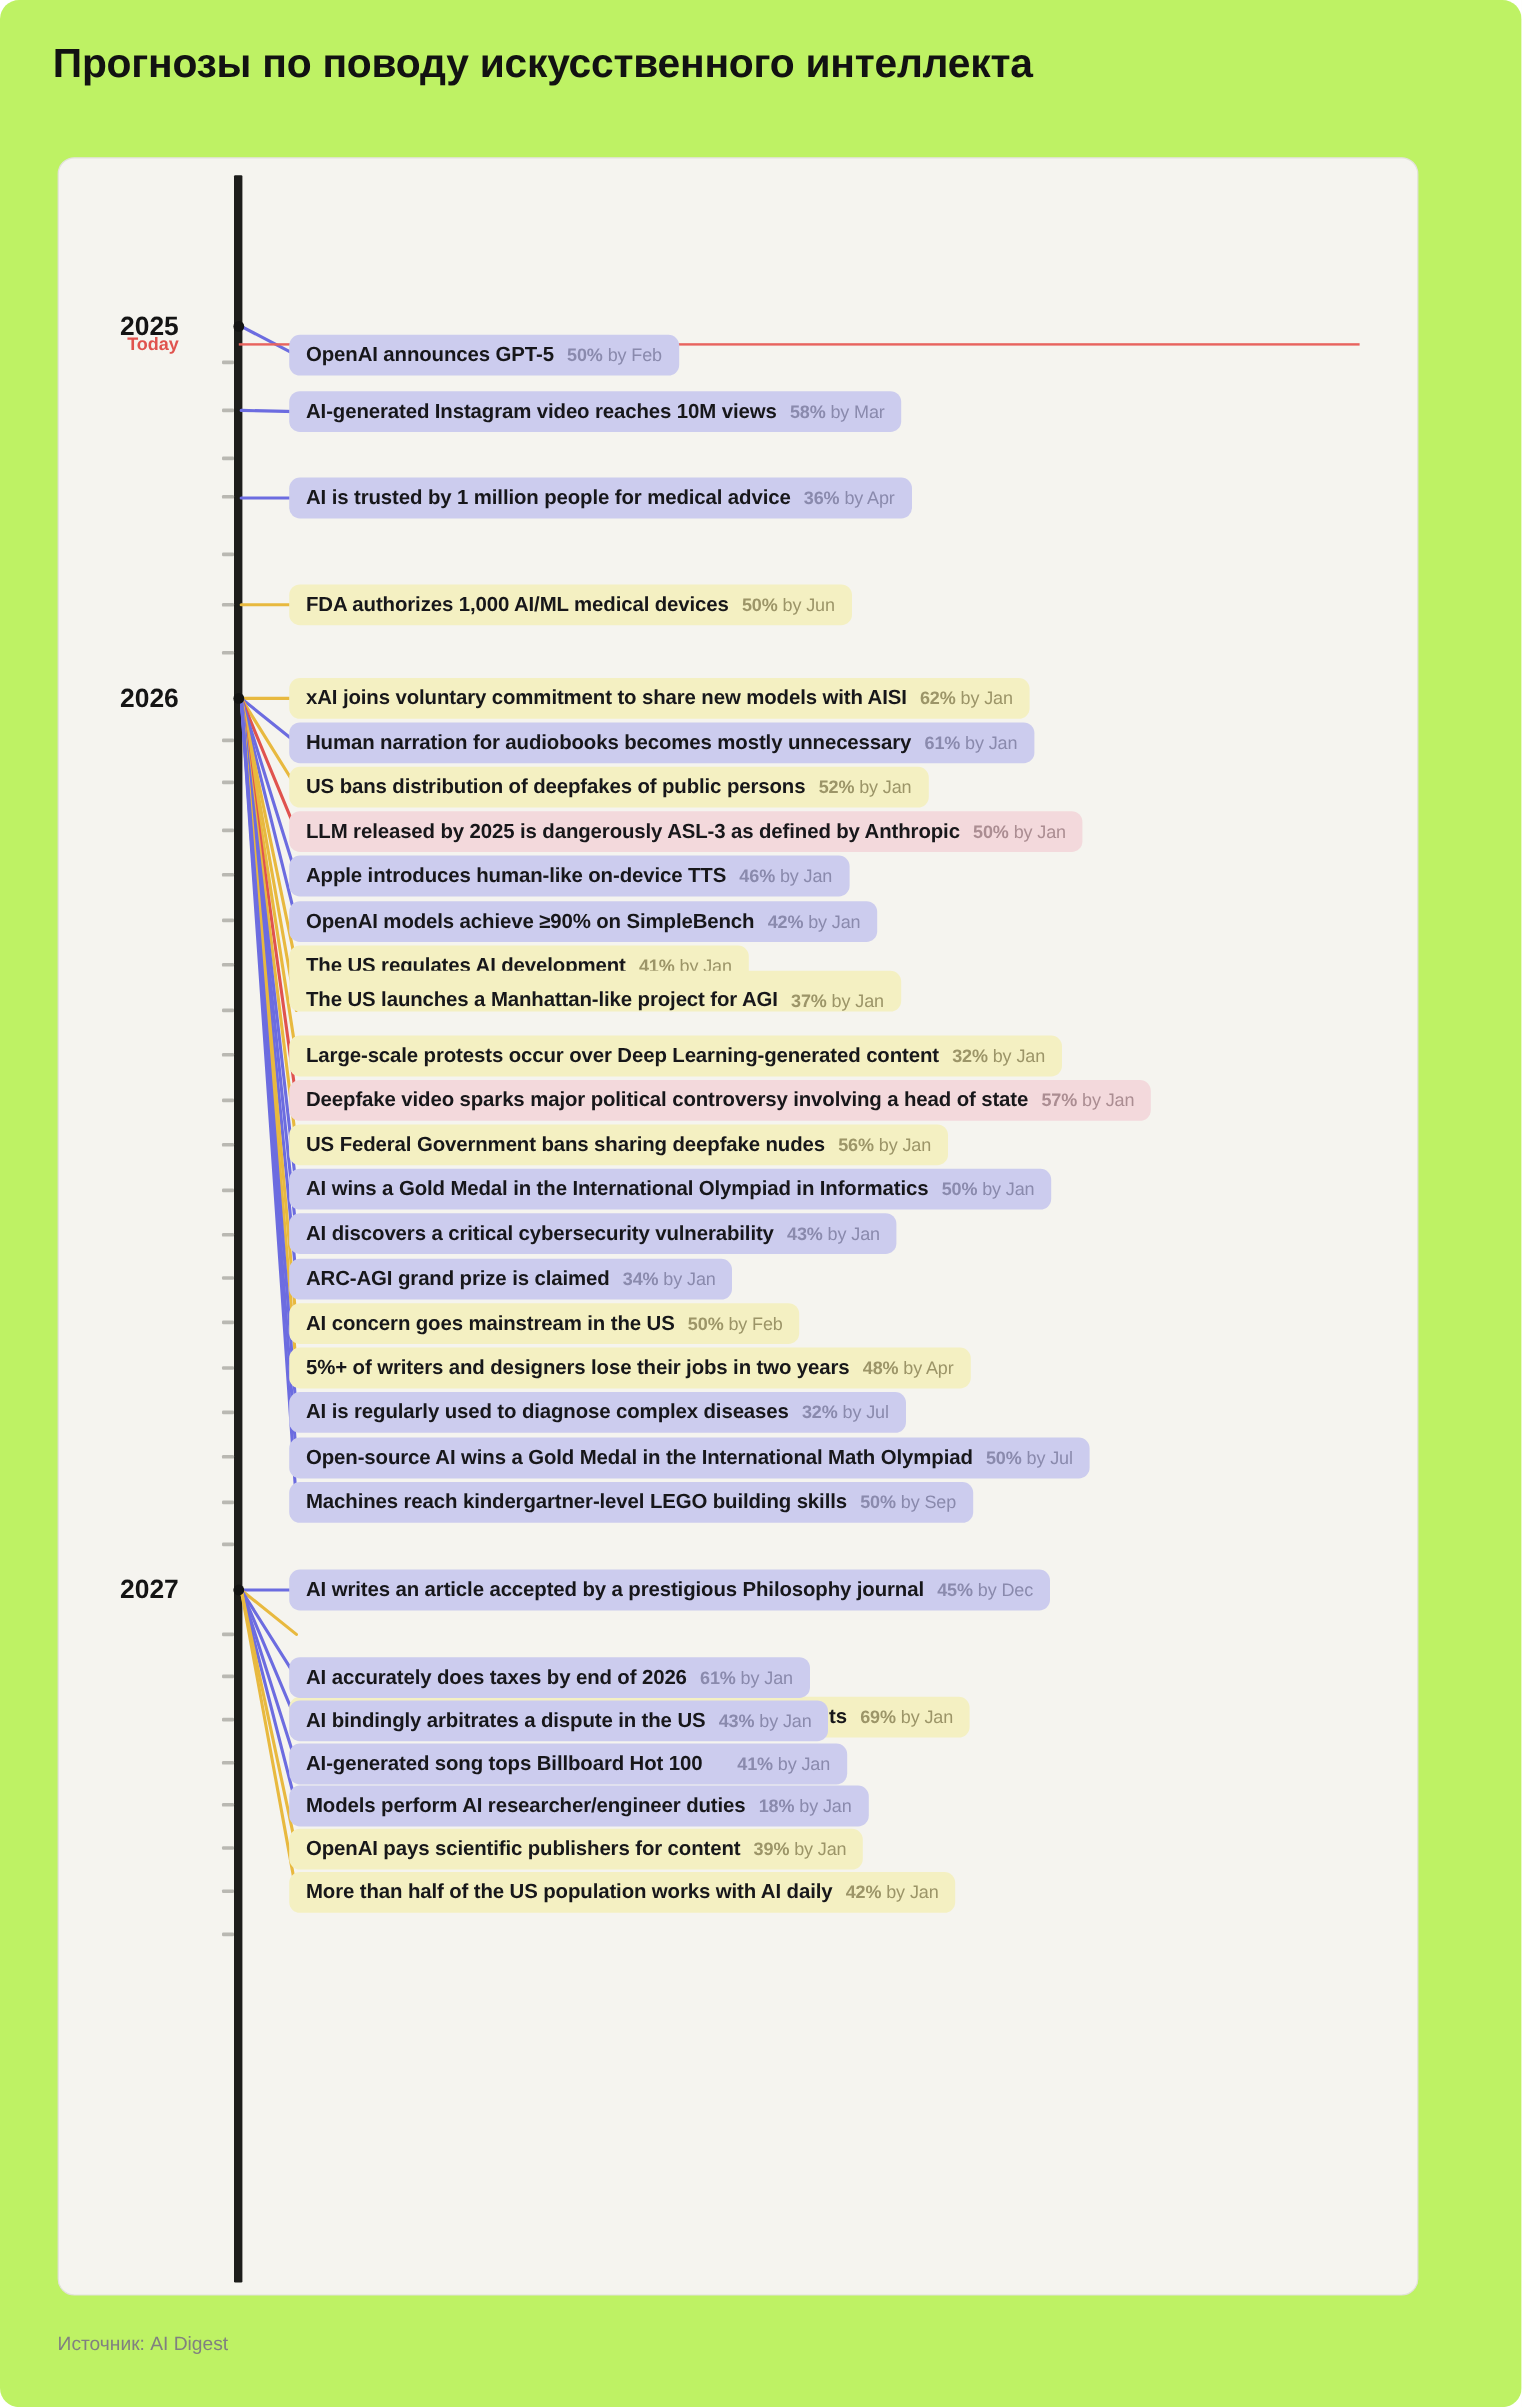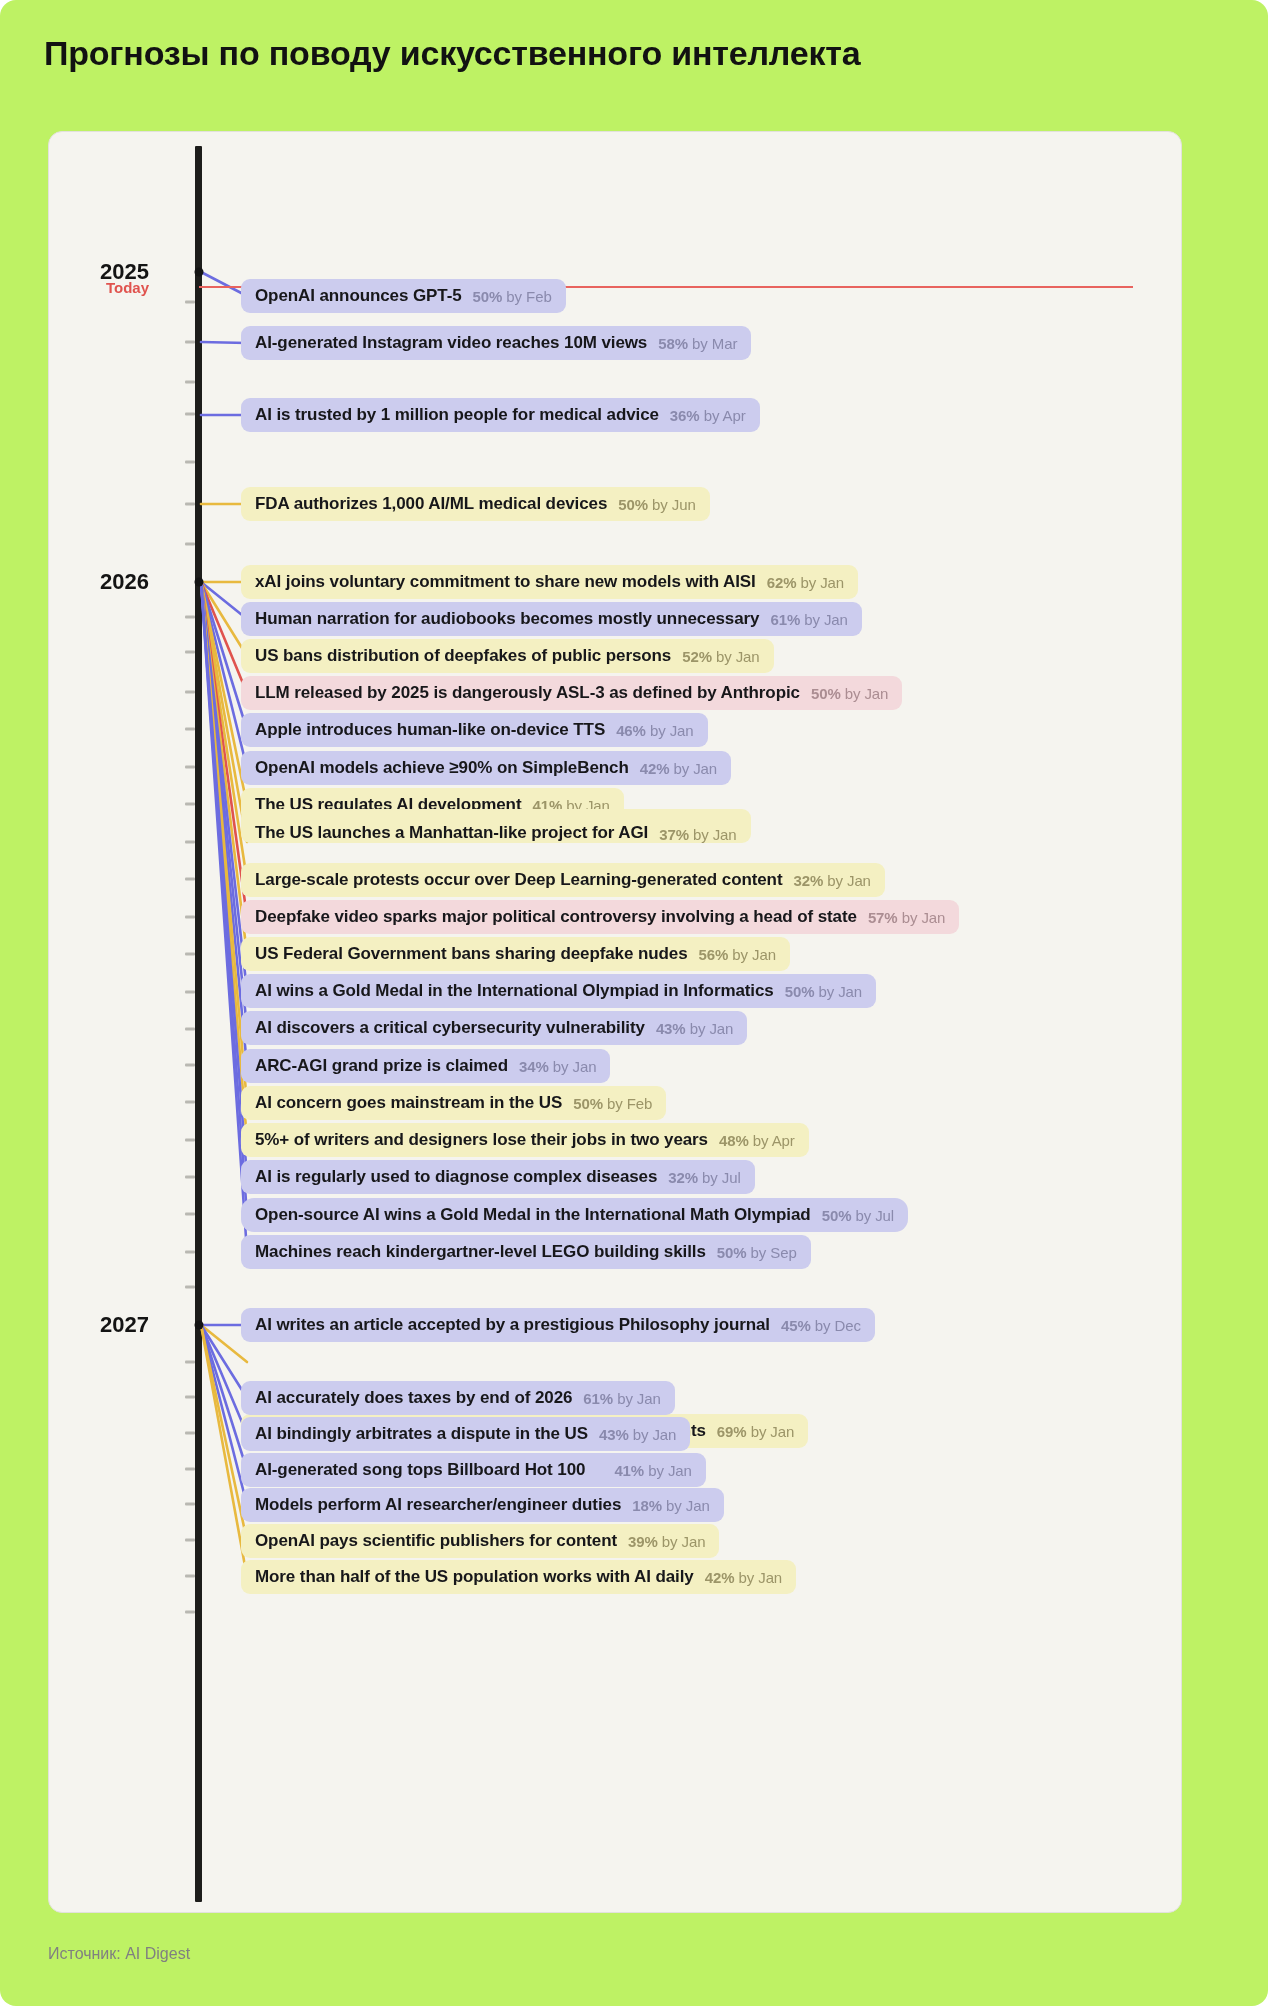--- a/index.html
+++ b/index.html
@@ -309,21 +309,21 @@
             <span class="meta"><span class="pct">50%</span><span> by Feb</span></span>
           </div>
           <div class="pill c-yellow" style="top: 1008px; left: 192px;">
             <span class="lbl">5%+ of writers and designers lose their jobs in two years</span>
             <span class="meta"><span class="pct">48%</span><span> by Apr</span></span>
           </div>
           <div class="pill c-purple" style="top: 1045px; left: 192px;">
             <span class="lbl">AI is regularly used to diagnose complex diseases</span>
             <span class="meta"><span class="pct">32%</span><span> by Jul</span></span>
           </div>
-          <div class="pill c-purple" style="top: 1083px; left: 192px; border-radius: 13px;">
+          <div class="pill c-purple" style="top: 1083px; left: 192px;">
             <span class="lbl">Open-source AI wins a Gold Medal in the International Math Olympiad</span>
             <span class="meta"><span class="pct">50%</span><span> by Jul</span></span>
           </div>
           <div class="pill c-purple" style="top: 1120px; left: 192px;">
             <span class="lbl">Machines reach kindergartner-level LEGO building skills</span>
             <span class="meta"><span class="pct">50%</span><span> by Sep</span></span>
           </div>
           <div class="pill c-purple" style="top: 1193px; left: 192px;">
             <span class="lbl">AI writes an article accepted by a prestigious Philosophy journal</span>
             <span class="meta"><span class="pct">45%</span><span> by Dec</span></span>

